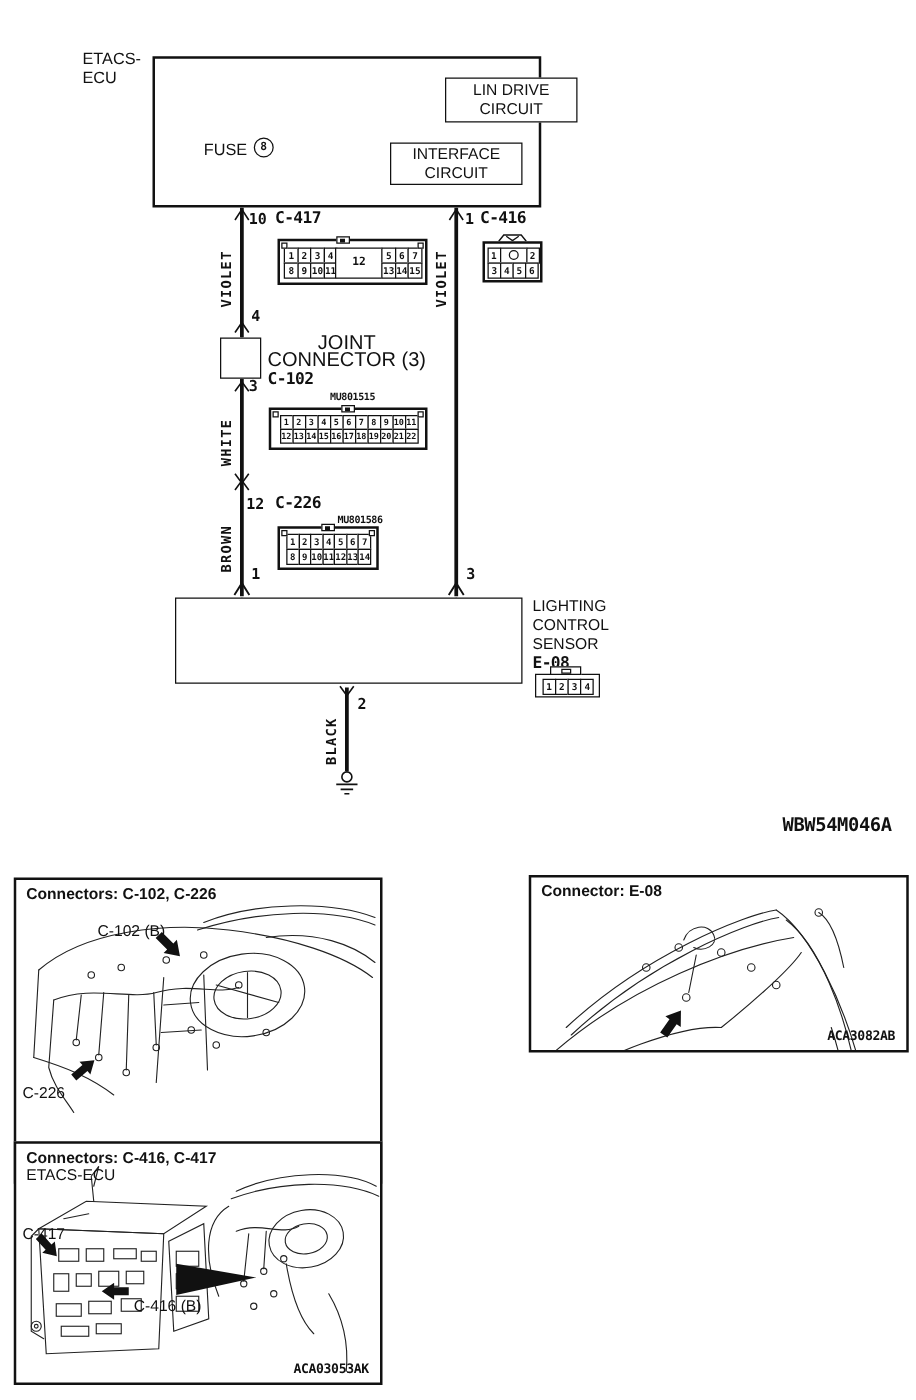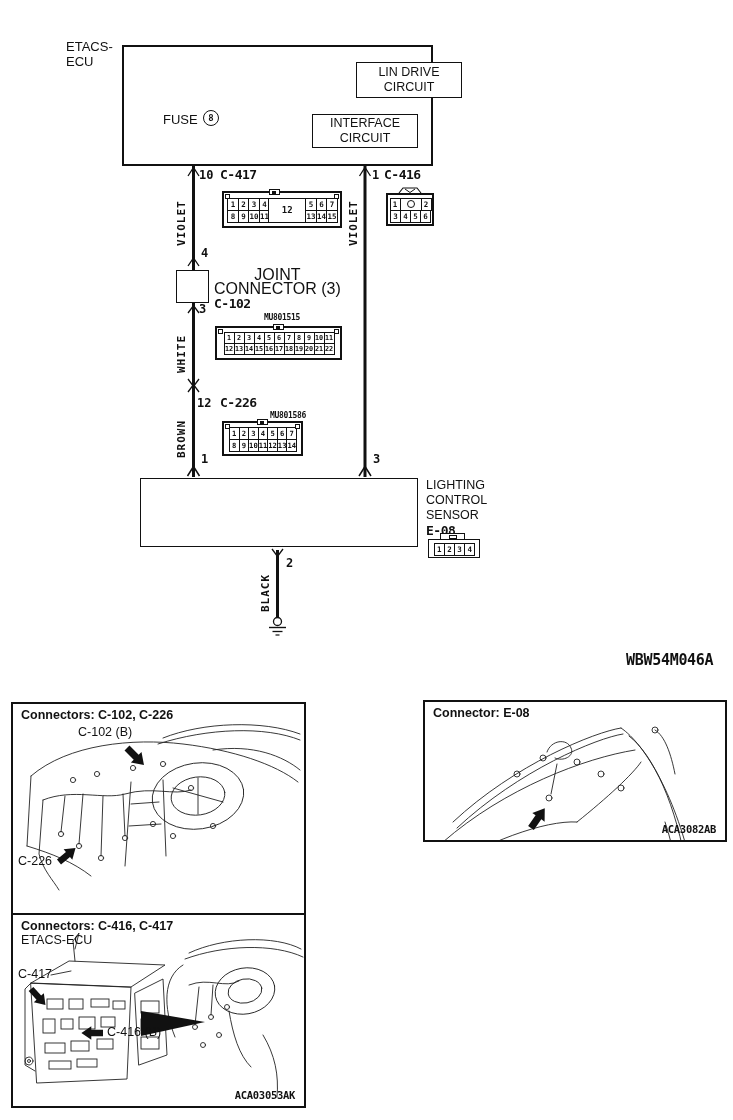--- a/index.html
+++ b/index.html
@@ -39,21 +39,21 @@
   .circlecell{box-sizing:border-box;border:1px solid #111;margin-right:-1px;margin-bottom:-1px;width:22px;height:13px;
       display:flex;align-items:center;justify-content:center;background:#fff;}
   .circlecell .o{width:8px;height:8px;border:1.2px solid #111;border-radius:50%;box-sizing:border-box;}
   .fusecircle{width:16px;height:16px;border:1.4px solid #111;border-radius:50%;box-sizing:border-box;
       display:flex;align-items:center;justify-content:center;font-size:9px;font-family:"DejaVu Sans Mono",monospace;font-weight:bold;}
   
   .locator{border:2px solid #111;box-sizing:border-box;background:#fff;position:absolute;overflow:hidden;}
   .lochdr{position:absolute;left:8px;top:4px;font-size:12.5px;font-weight:bold;}
   .locsub{position:absolute;left:8px;top:18px;font-size:12.5px;}
   .loccode{position:absolute;right:9px;bottom:5px;font-family:"DejaVu Sans Mono",monospace;font-weight:bold;font-size:10.5px;letter-spacing:-0.3px;}
-  .calloutlbl{position:absolute;font-size:12.5px;}
+  .calloutlbl{position:absolute;font-size:12.5px;margin-top:13px;}
   svg{display:block;}
   .ln{stroke:#111;fill:none;}
   .ill{stroke:#222;fill:none;stroke-width:0.9;stroke-linecap:round;}
 </style>
 </head>
 <body>
 
 <div id="page">
 
   <svg width="0" height="0" style="position:absolute" aria-hidden="true">

